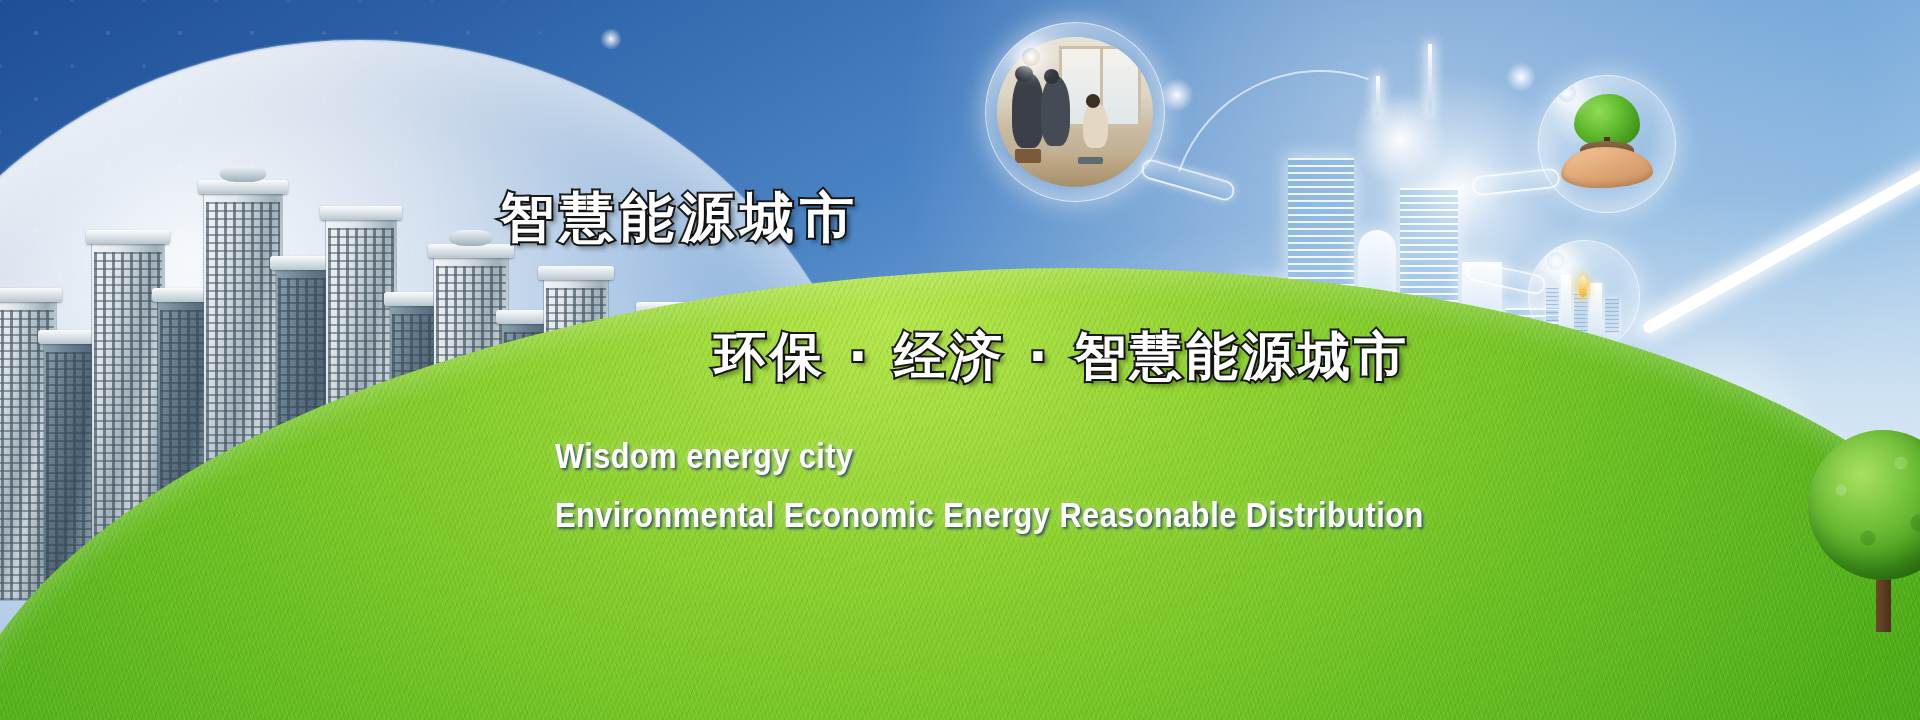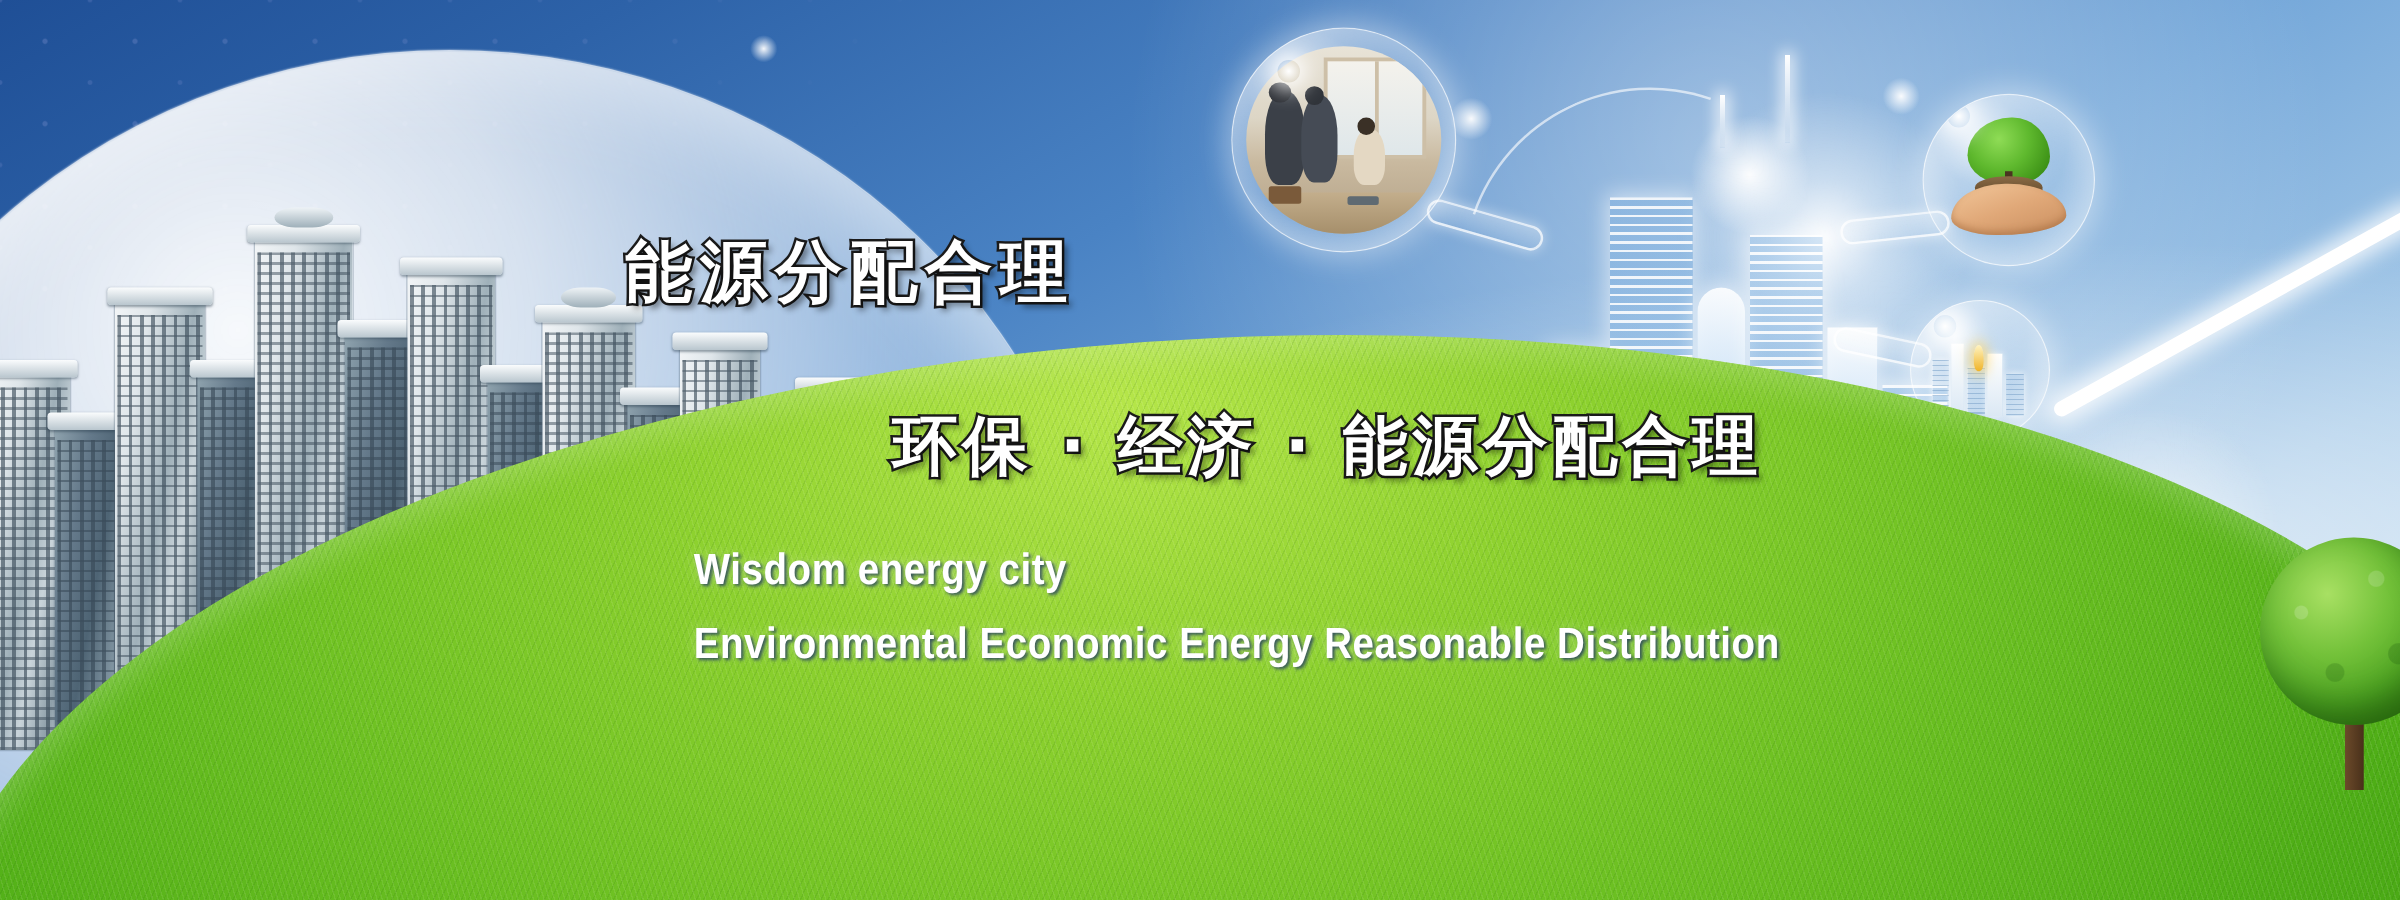--- a/index.html
+++ b/index.html
@@ -442,19 +442,19 @@
 
   <div class="hill"></div>
   <div class="hill-texture"></div>
 
   <div class="big-tree">
     <div class="trunk"></div>
     <div class="canopy"></div>
   </div>
 
   <div class="copy">
-    <div class="cn-title">能源分配合理</div>
-    <div class="cn-sub">环保 · 经济 · 能源分配合理</div>
+    <div class="cn-title">智慧能源城市</div>
+    <div class="cn-sub">环保 · 经济 · 智慧能源城市</div>
     <div class="en-line1">Wisdom energy city</div>
     <div class="en-line2">Environmental Economic  Energy Reasonable Distribution</div>
   </div>
 
 </div>
 
 </body></html>

